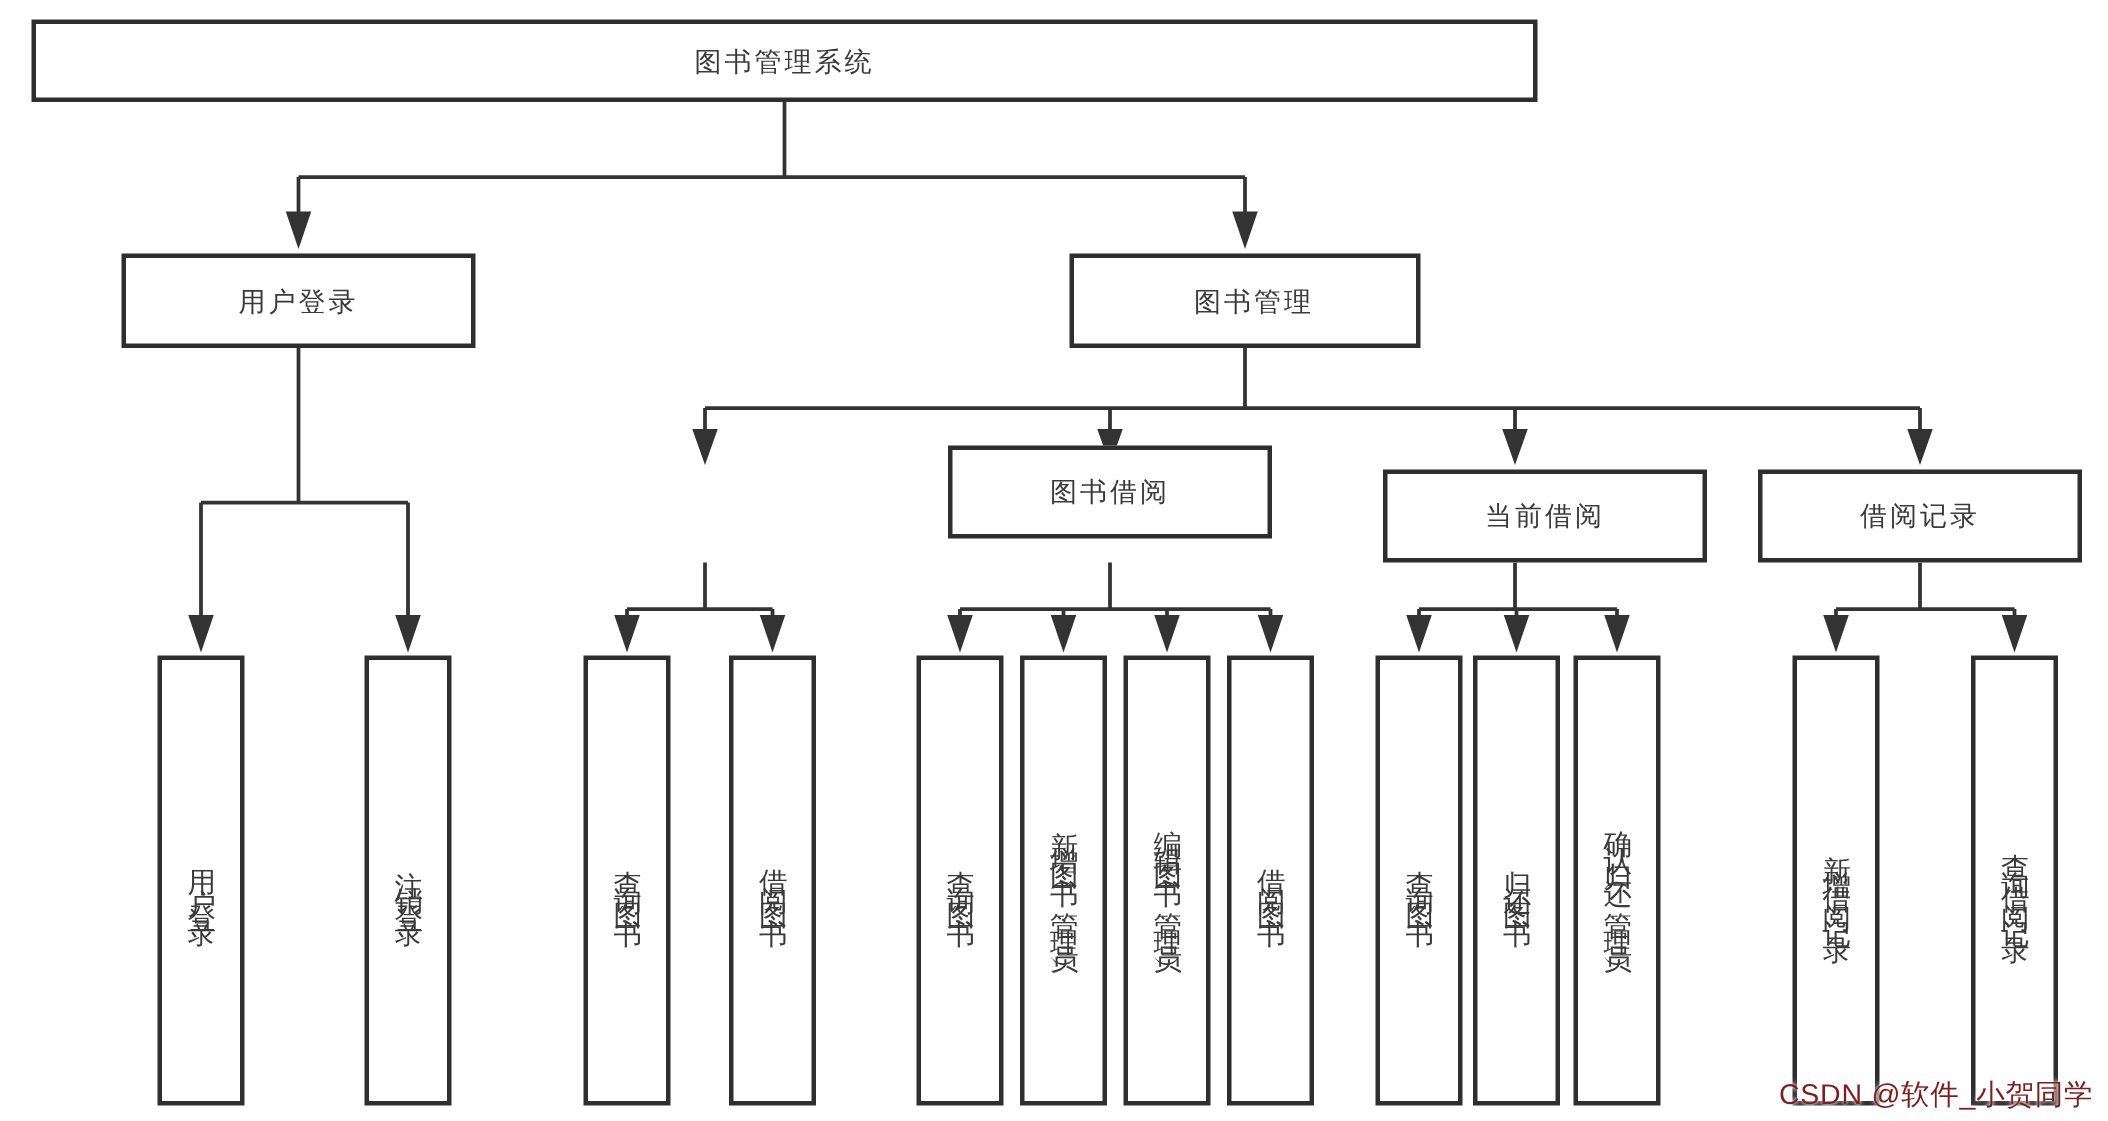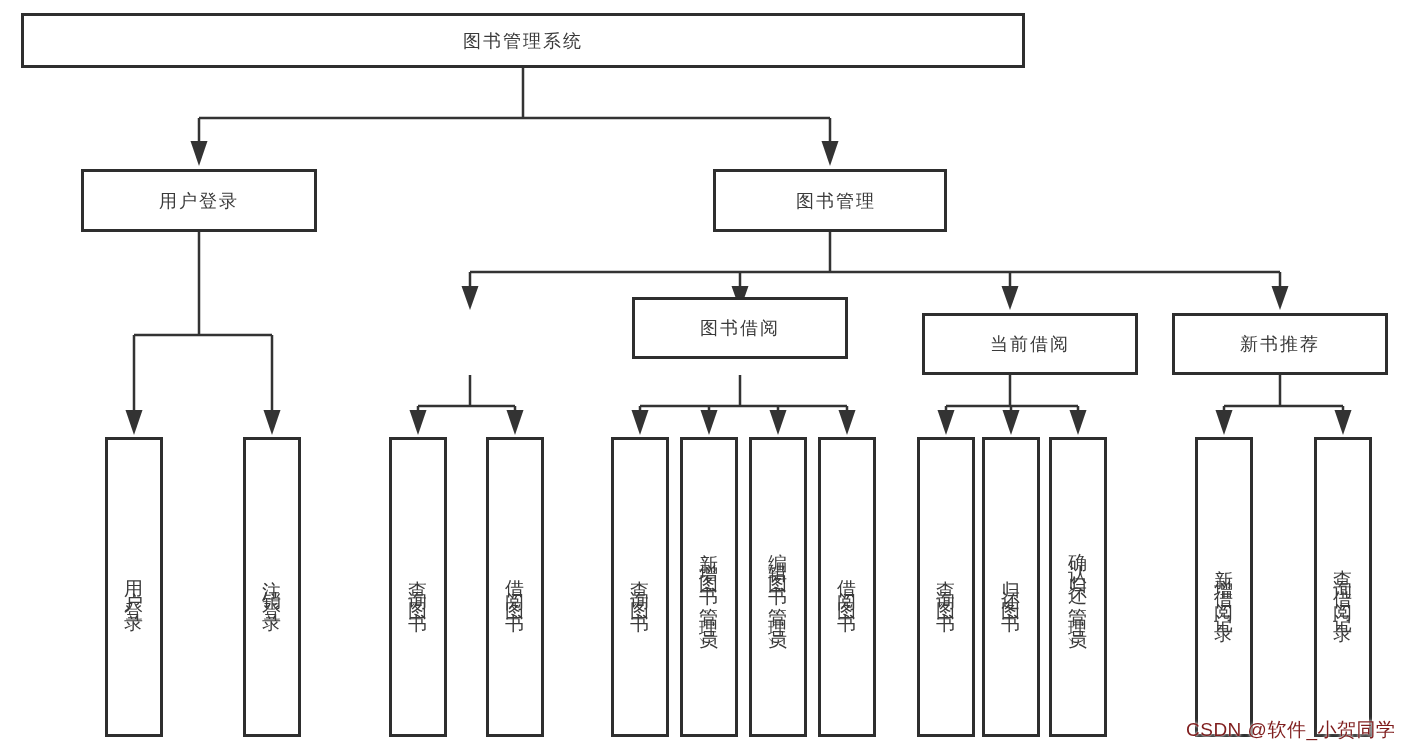--- a/index.html
+++ b/index.html
@@ -112,21 +112,21 @@
     <span>图书管理</span>
   </div>
 
   <div class="box hbox" style="left:632px; top:297px; width:216px; height:62px;">
     <span>图书借阅</span>
   </div>
   <div class="box hbox" style="left:902px; top:313px; width:216px; height:62px;margin-left:20px;">
     <span>当前借阅</span>
   </div>
   <div class="box hbox" style="left:1172px; top:313px; width:216px; height:62px;">
-    <span>新书推荐</span>
+    <span>借阅记录</span>
   </div>
 
   <div class="box vbox" style="left:105px;">
     <span class="vtext">用户登录</span>
   </div>
   <div class="box vbox" style="left:243px;">
     <span class="vtext">注销登录</span>
   </div>
 
   <div class="box vbox" style="left:389px;">

